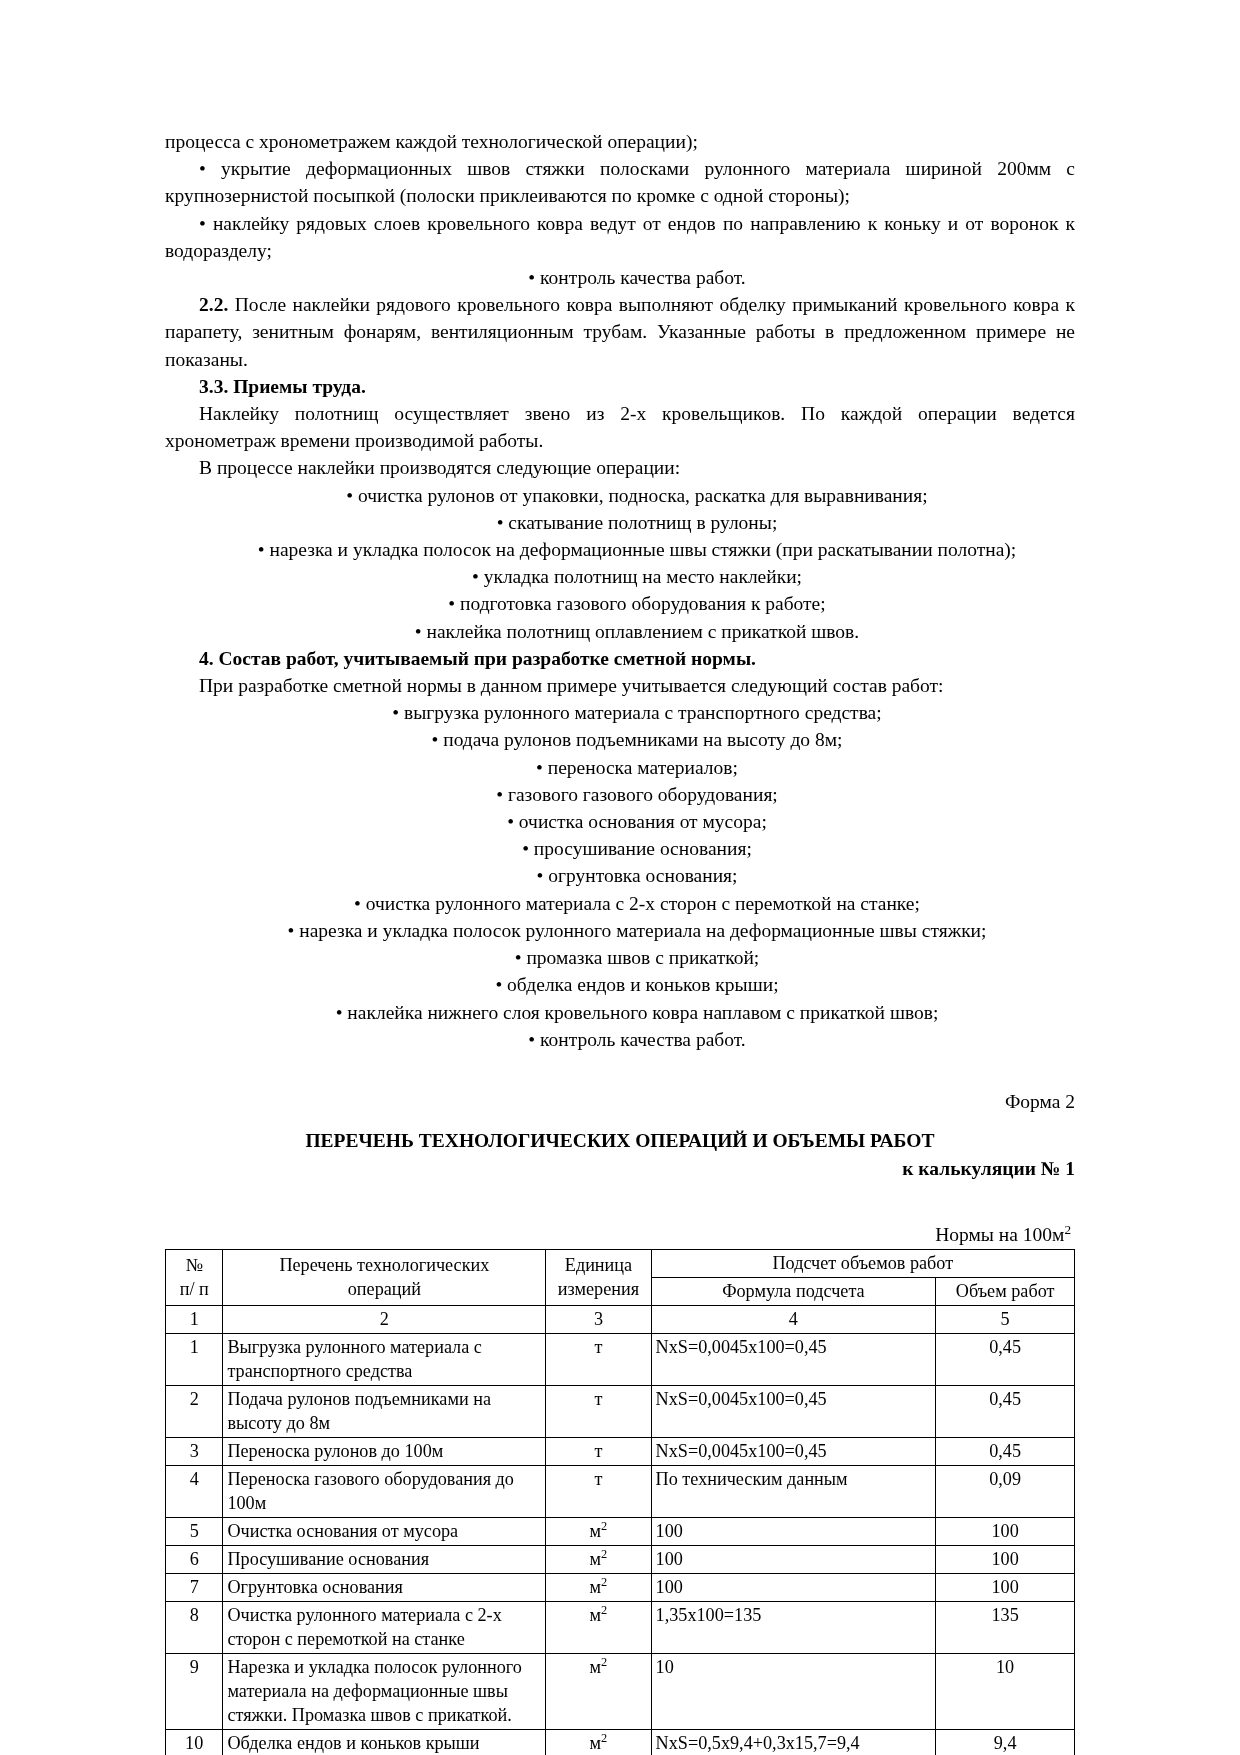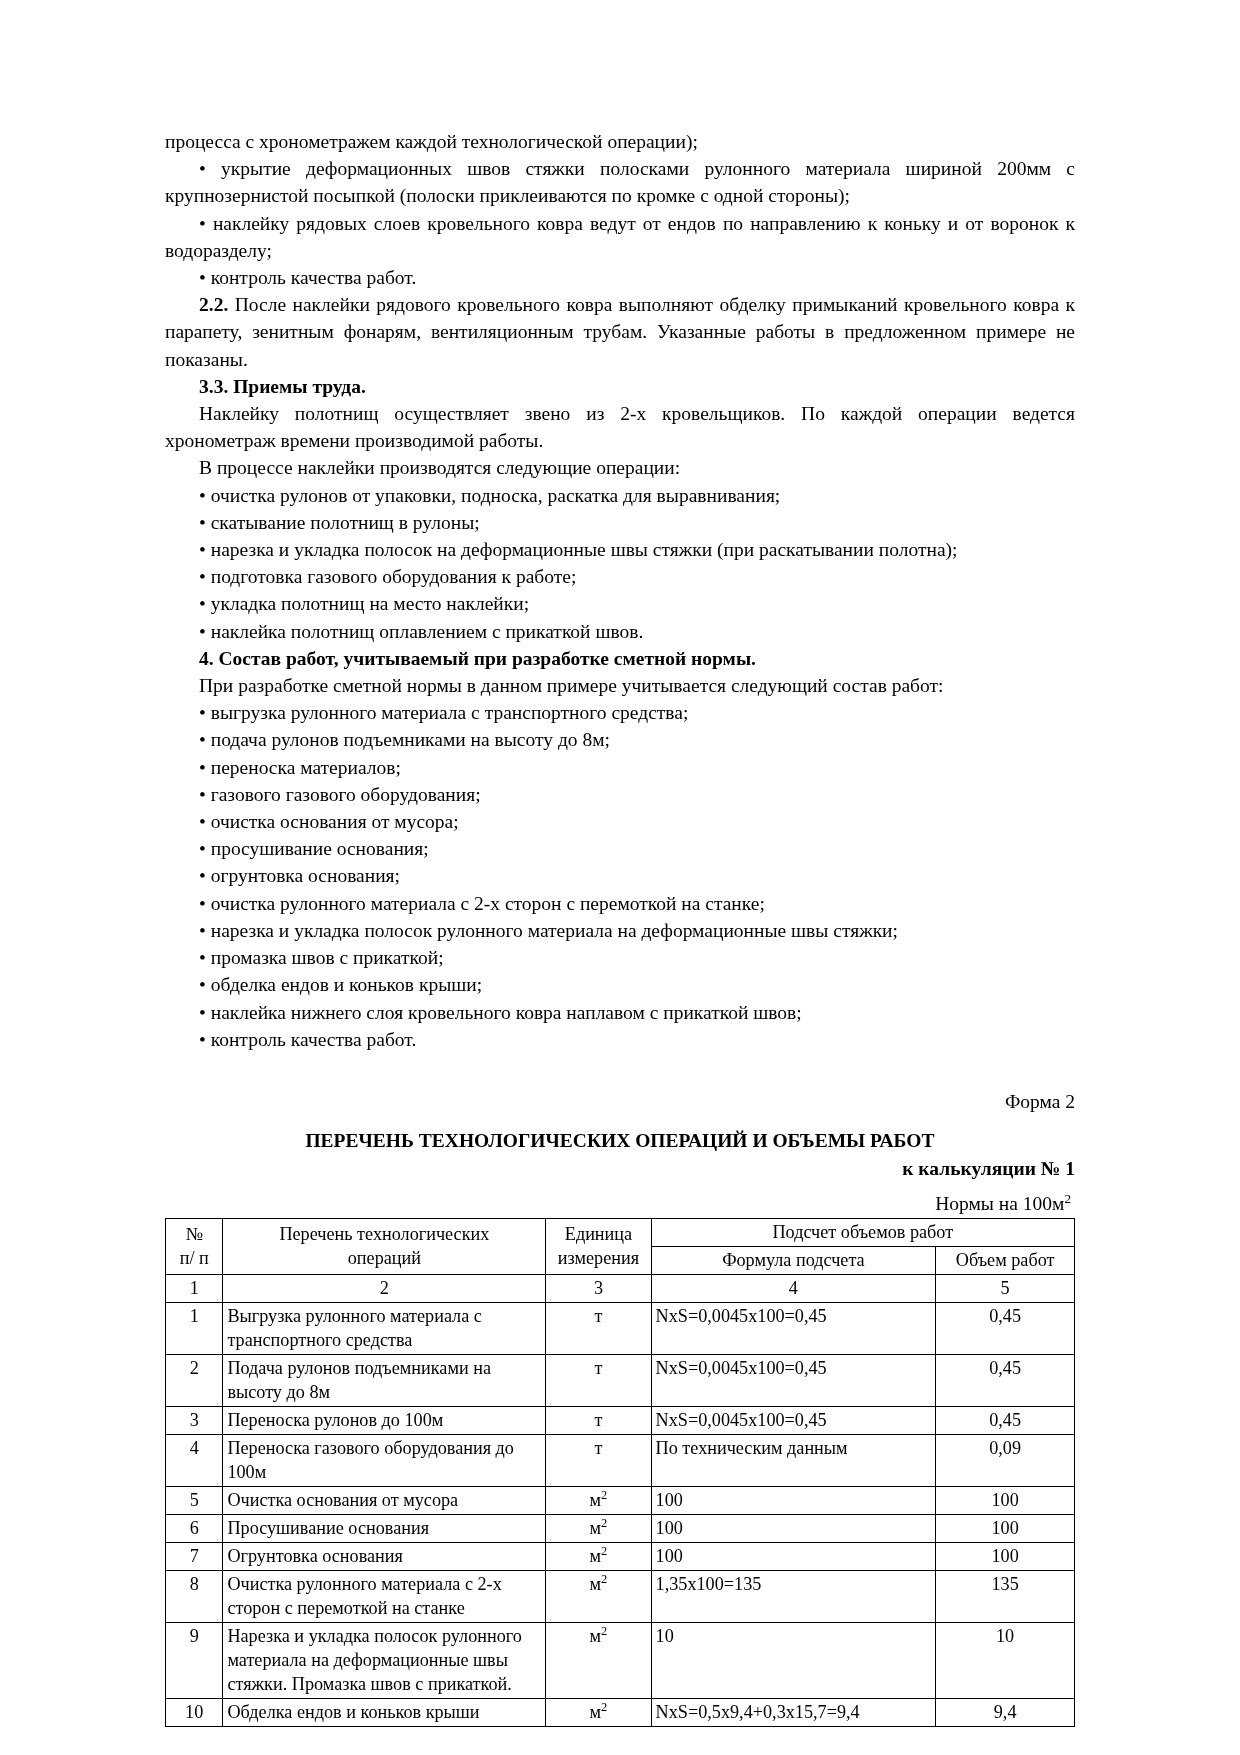--- a/index.html
+++ b/index.html
@@ -30,21 +30,21 @@
     margin: 0;
     text-indent: 34px;
     text-align: justify;
   }
   .para.cont {
     text-indent: 0;
   }
   .bullet {
     margin: 0;
     text-indent: 34px;
-    text-align: left;
+    text-align: center;
   }
   .bullet.justify {
     text-align: justify;
   }
   b, .b {
     font-weight: bold;
   }
   .forma {
     margin-top: 35px;
     text-align: right;
@@ -58,21 +58,21 @@
     font-size: 19.5px;
     line-height: 28px;
   }
   .doc-subtitle {
     text-align: right;
     font-weight: bold;
     font-size: 19.5px;
     line-height: 28px;
   }
   .norms-line {
-    margin-top: 9px;
+    margin-top: 40px;
     text-align: right;
     font-size: 19.5px;
     line-height: 24px;
     padding-right: 4px;
   }
   sup {
     font-size: 0.68em;
     vertical-align: super;
     line-height: 0;
   }
@@ -120,22 +120,22 @@
 
     <p class="para"><b class="b">3.3. Приемы труда.</b></p>
 
     <p class="para">Наклейку полотнищ осуществляет звено из 2-х кровельщиков. По каждой операции ведется хронометраж времени производимой работы.</p>
 
     <p class="para">В процессе наклейки производятся следующие операции:</p>
 
     <p class="bullet">• очистка рулонов от упаковки, подноска, раскатка для выравнивания;</p>
     <p class="bullet">• скатывание полотнищ в рулоны;</p>
     <p class="bullet">• нарезка и укладка полосок на деформационные швы стяжки (при раскатывании полотна);</p>
+    <p class="bullet">• укладка полотнищ на место наклейки;</p>
     <p class="bullet">• подготовка газового оборудования к работе;</p>
-    <p class="bullet">• укладка полотнищ на место наклейки;</p>
     <p class="bullet">• наклейка полотнищ оплавлением с прикаткой швов.</p>
 
     <p class="para"><b class="b">4. Состав работ, учитываемый при разработке сметной нормы.</b></p>
 
     <p class="para">При разработке сметной нормы в данном примере учитывается следующий состав работ:</p>
 
     <p class="bullet">• выгрузка рулонного материала с транспортного средства;</p>
     <p class="bullet">• подача рулонов подъемниками на высоту до 8м;</p>
     <p class="bullet">• переноска материалов;</p>
     <p class="bullet">• газового газового оборудования;</p>

